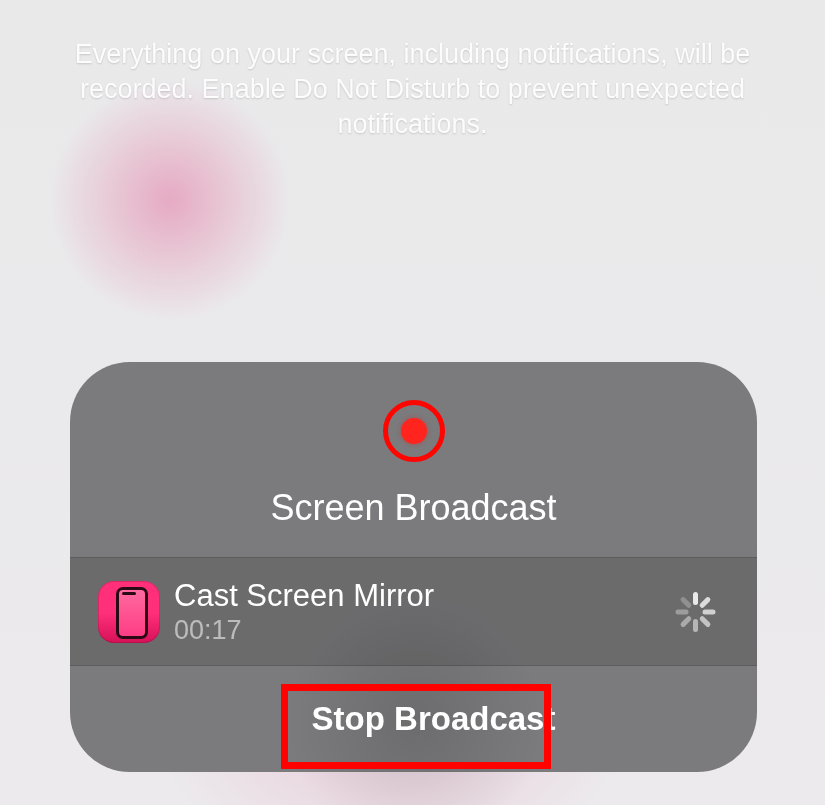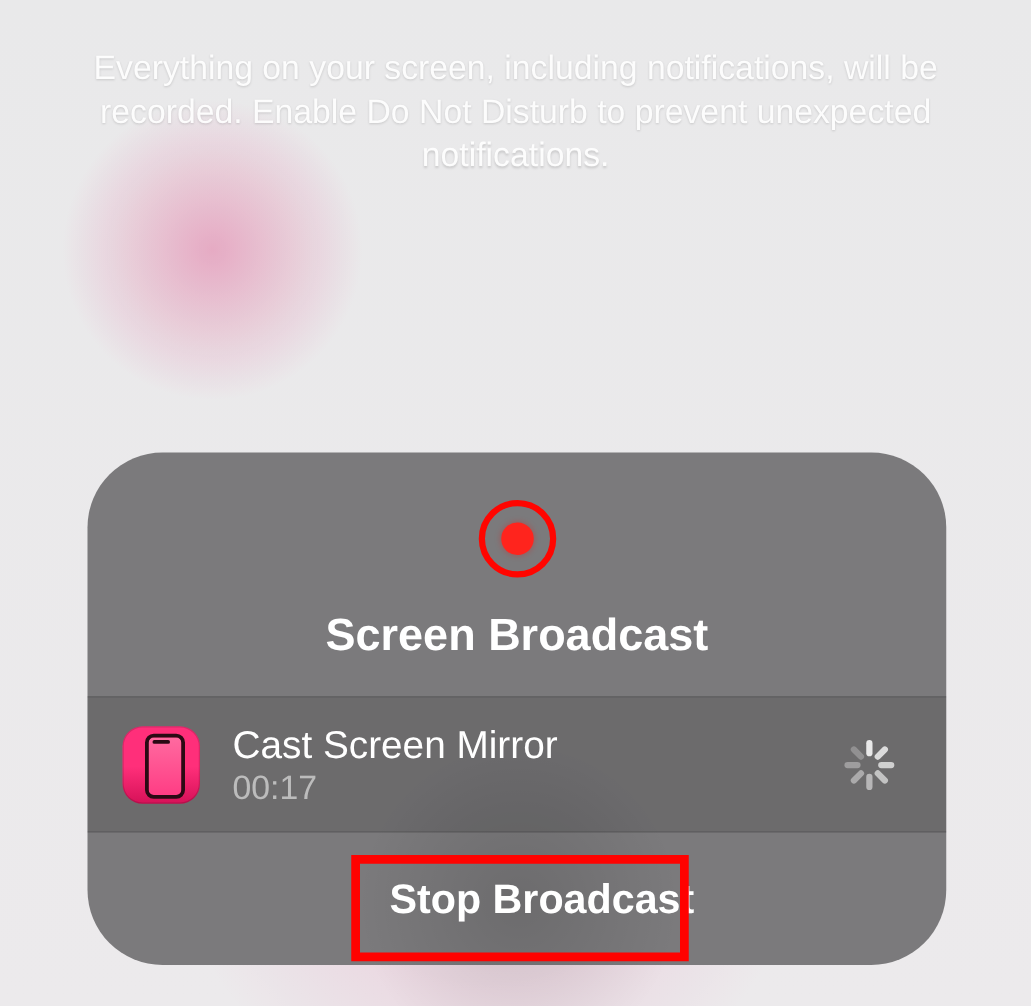--- a/index.html
+++ b/index.html
@@ -73,21 +73,21 @@
   }
 
   .panel-title{
     position:absolute;
     top:125px;
     left:0;
     right:0;
     text-align:center;
     color:#fff;
     font-size:36px;
-    font-weight:700;
+    font-weight:400;
   }
 
   
   .top-div{
     position:absolute;
     top:195px;
     left:0;
     right:0;
     height:1px;
     background:rgba(0,0,0,.25);
@@ -131,21 +131,21 @@
     position:absolute;
     left:24px;
     top:11px;
     width:14px;
     height:3px;
     border-radius:2px;
     background:#2a0a14;
   }
 
   .dest-texts{
-    margin-left:26px;
+    margin-left:14px;
     flex:1 1 auto;
     color:#fff;
   }
   .dest-title{
     font-size:31px;
     font-weight:500;
     color:#fff;
     line-height:1;
     margin-bottom:6px;
   }

